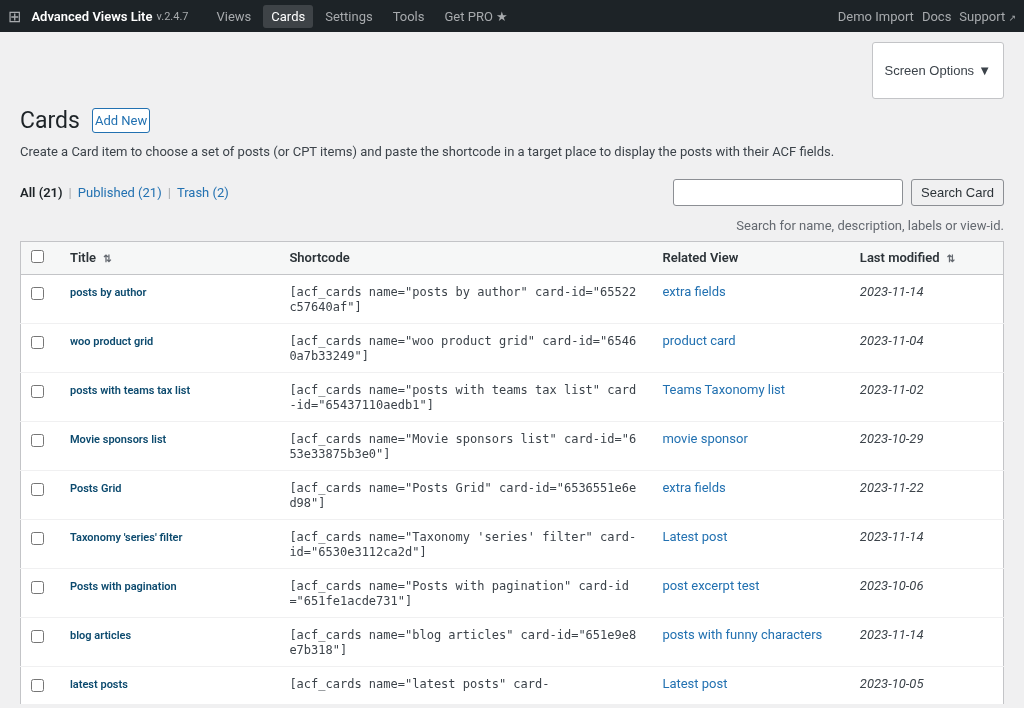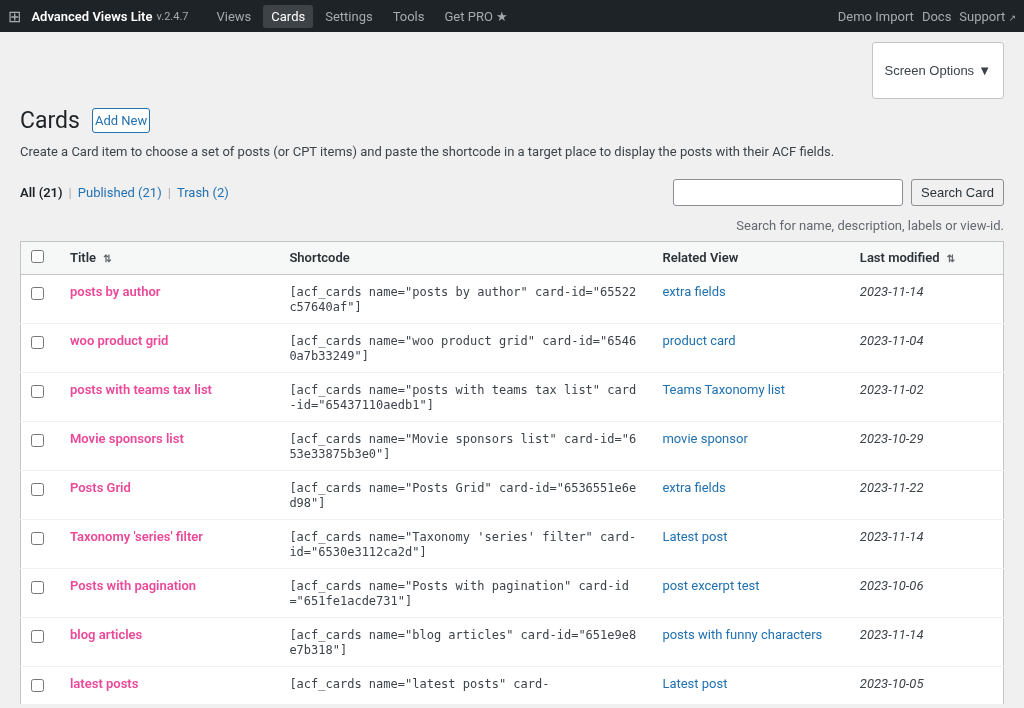--- a/index.html
+++ b/index.html
@@ -39,21 +39,21 @@
     .wp-list-table thead th.col-title { width: 200px; }
     .wp-list-table thead th.col-shortcode { width: 340px; }
     .wp-list-table thead th.col-related { width: 180px; }
     .wp-list-table thead th.col-modified { width: 140px; cursor: pointer; }
     .sort-arrows { margin-left: 4px; color: #646970; font-size: 10px; }
     
     .wp-list-table tbody tr { border-bottom: 1px solid #f0f0f1; }
     .wp-list-table tbody td { padding: 9px 10px; vertical-align: top; font-size: 13px; }
     .wp-list-table tbody td.check-col { vertical-align: top; padding-top: 12px; }
 
-    .row-title { color: #ec4899; text-decoration: none; font-weight: 600; font-size: 13px; }
+    .row-title { color: #0c4a6e; text-decoration: none; font-weight: 600; font-size: 11px; }
     .related-link { color: #2271b1; text-decoration: none; }
     .shortcode-text { color: #3c434a; font-size: 12px; font-family: monospace; word-break: break-all; }
     .date-text { color: #3c434a; font-style: italic; }
 
     input[type="checkbox"] { cursor: pointer; }
 
     
     .wrap { padding: 10px 20px; }
   </style>
 </head>

